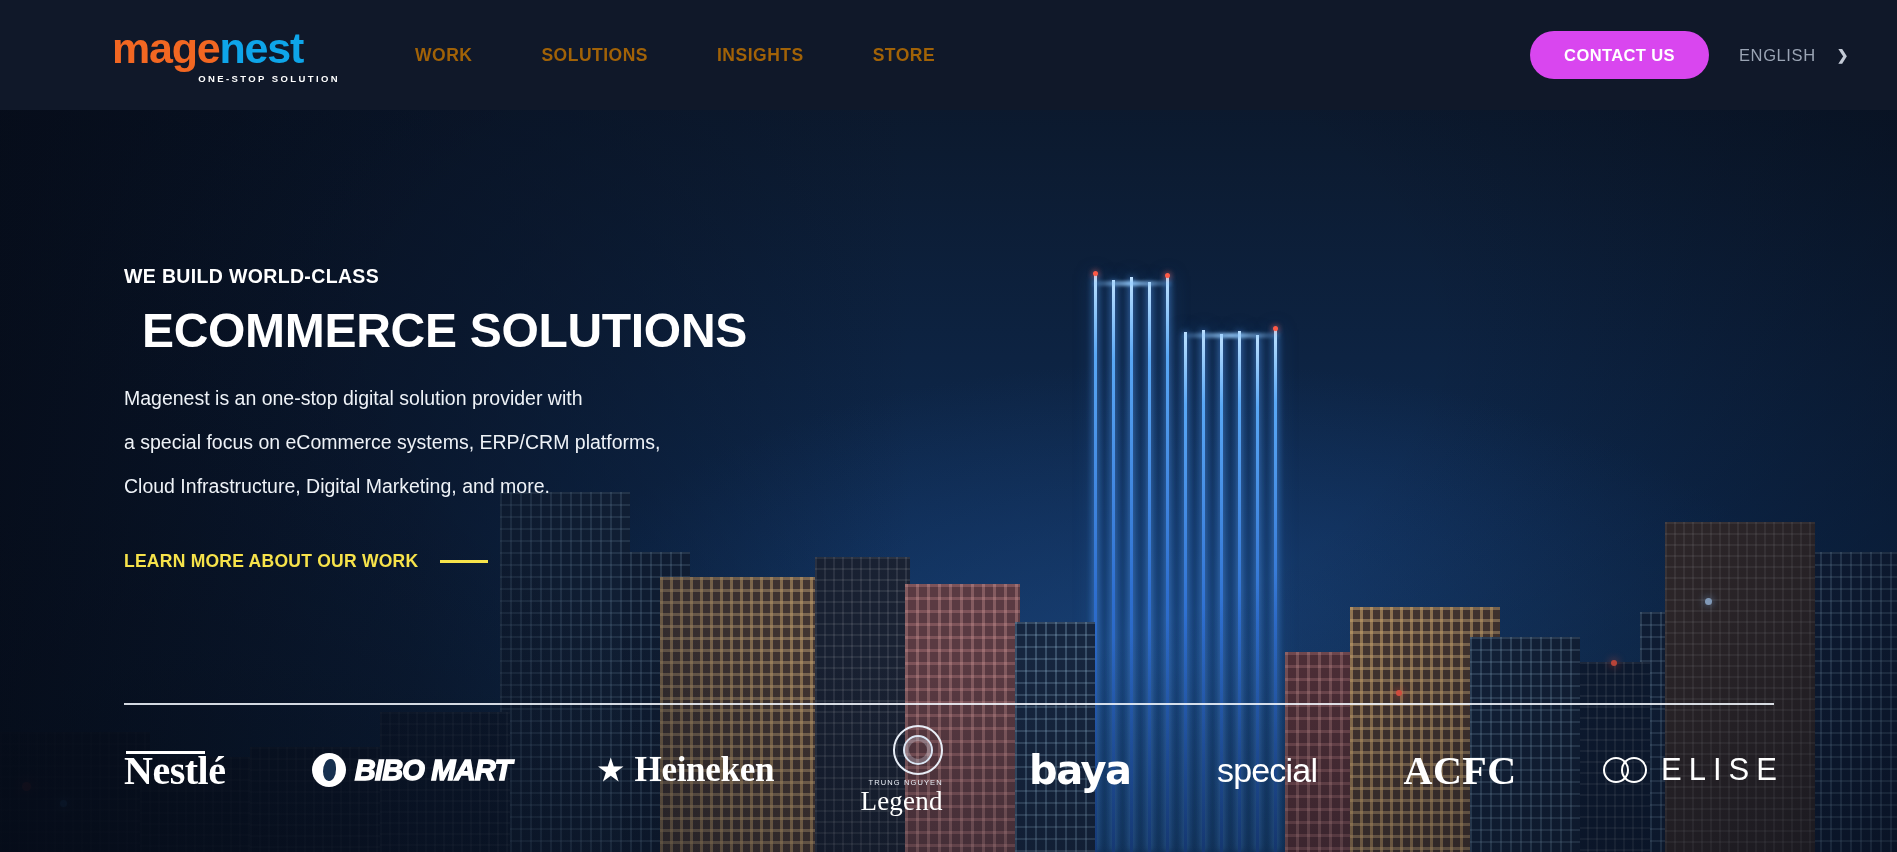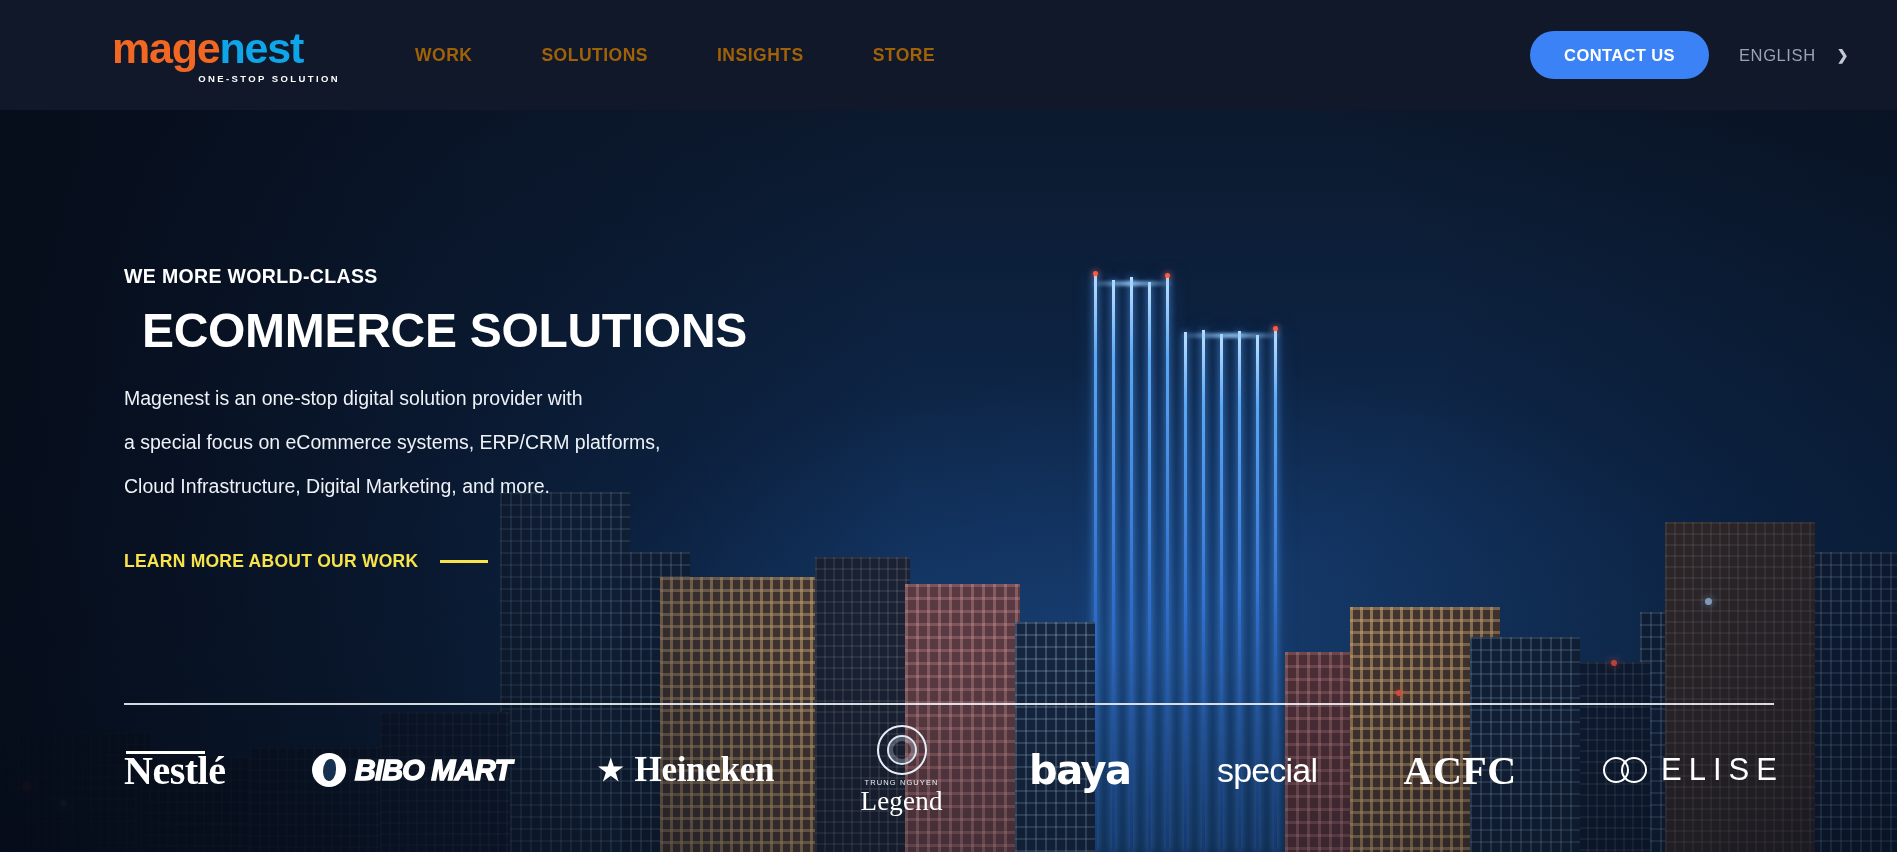--- a/index.html
+++ b/index.html
@@ -61,21 +61,21 @@
   .logo-type .t { color:#0ea5e9; }
   .logo-sub { margin-top:3px; text-align:right; font-size:9.5px; letter-spacing:2.4px;
     color:#ffffff; font-weight:700; }
 
   .nav { position:absolute; left:415px; top:0; height:110px; display:flex; align-items:center; gap:69px; }
   .nav a { color:#a16207; font-size:17.5px; font-weight:700; letter-spacing:.5px;
     text-decoration:none; white-space:nowrap; }
 
   .header-right { position:absolute; right:48px; top:0; height:110px;
     display:flex; align-items:center; gap:30px; }
-  .contact-btn { background:#3b82f6; color:#fff; font-size:16.5px; font-weight:700; letter-spacing:.4px;
+  .contact-btn { background:#d946ef; color:#fff; font-size:16.5px; font-weight:700; letter-spacing:.4px;
     border:none; border-radius:30px; padding:0 34px; height:48px; line-height:48px; cursor:pointer;
     white-space:nowrap; }
   .lang { display:flex; align-items:center; gap:21px; color:#9aa4b4; font-size:16.5px;
     letter-spacing:.6px; cursor:pointer; }
   .lang .chev { font-size:14px; color:#c3cad6; font-weight:700; }
 
   
   .hero { position:absolute; left:124px; top:265px; z-index:30; }
   .eyebrow { color:#ffffff; font-size:19.5px; font-weight:700; letter-spacing:.35px; }
   .headline { color:#ffffff; font-size:48px; font-weight:700; letter-spacing:-.3px;
@@ -100,21 +100,21 @@
   .b-bibo .mark { width:34px; height:34px; border-radius:50%; background:#fff; position:relative; }
   .b-bibo .mark::after{ content:""; position:absolute; left:11px; top:6px; width:13px; height:22px;
     background:#16304f; border-radius:60% 40% 55% 45%; }
   .b-bibo .txt { font-size:29px; font-weight:700; letter-spacing:-.8px; font-style:italic;
     -webkit-text-stroke:1.4px #fff; }
 
   .b-heineken { display:flex; align-items:center; gap:11px;
     font-family:"Liberation Serif", serif; font-size:35px; font-weight:700; letter-spacing:-.3px; }
   .b-heineken .star { font-size:29px; }
 
-  .b-legend { display:flex; flex-direction:column; align-items:center; gap:1px; }
+  .b-legend { display:flex; flex-direction:column; align-items:flex-end; gap:1px; }
   .b-legend .ring { width:50px; height:50px; border-radius:50%; border:2px solid #e8eef7;
     display:flex; align-items:center; justify-content:center; position:relative; }
   .b-legend .ring::after{ content:""; width:26px; height:26px; border-radius:50%;
     border:2px solid #dbe6f4; box-shadow:0 0 0 4px rgba(225,235,248,.28) inset; }
   .b-legend .tn { font-size:7.5px; letter-spacing:1.1px; color:#e9eef6; margin-top:2px; }
   .b-legend .lg { font-family:"Liberation Serif", serif; font-size:27px; font-weight:400;
     letter-spacing:.2px; line-height:1; }
 
   .b-baya { font-size:40px; font-weight:700; letter-spacing:-1.5px; font-family:"DejaVu Sans", sans-serif; }
 
@@ -203,21 +203,21 @@
     <div class="header-right">
       <button class="contact-btn">CONTACT US</button>
       <div class="lang">
         <span>ENGLISH</span>
         <span class="chev">❯</span>
       </div>
     </div>
   </header>
 
   <section class="hero">
-    <div class="eyebrow">WE MORE WORLD-CLASS</div>
+    <div class="eyebrow">WE BUILD WORLD-CLASS</div>
     <h1 class="headline">ECOMMERCE SOLUTIONS</h1>
     <div class="subcopy">
       <div>Magenest is an one-stop digital solution provider with</div>
       <div>a special focus on eCommerce systems, ERP/CRM platforms,</div>
       <div>Cloud Infrastructure, Digital Marketing, and more.</div>
     </div>
     <div class="cta">
       <span>LEARN MORE ABOUT OUR WORK</span>
       <i class="rule"></i>
     </div>

